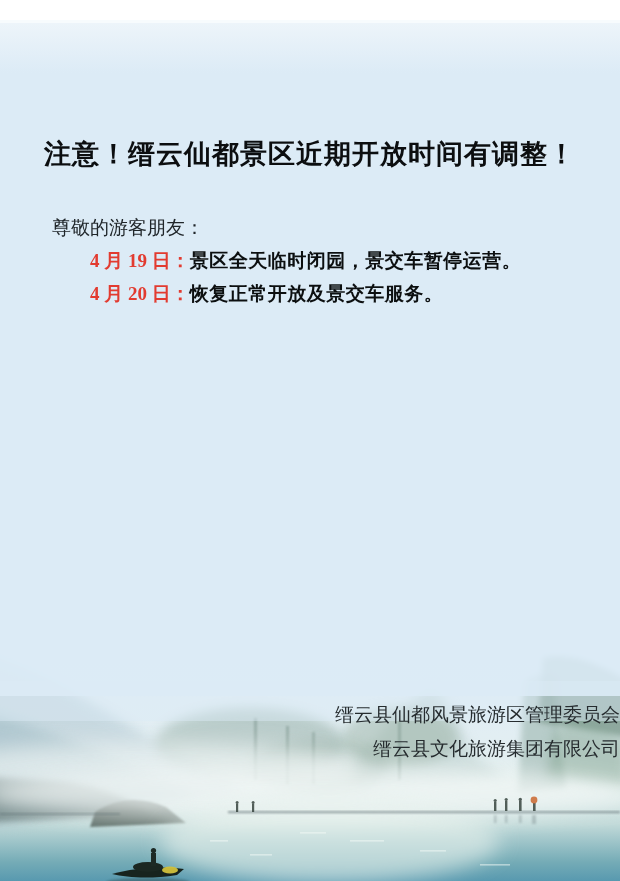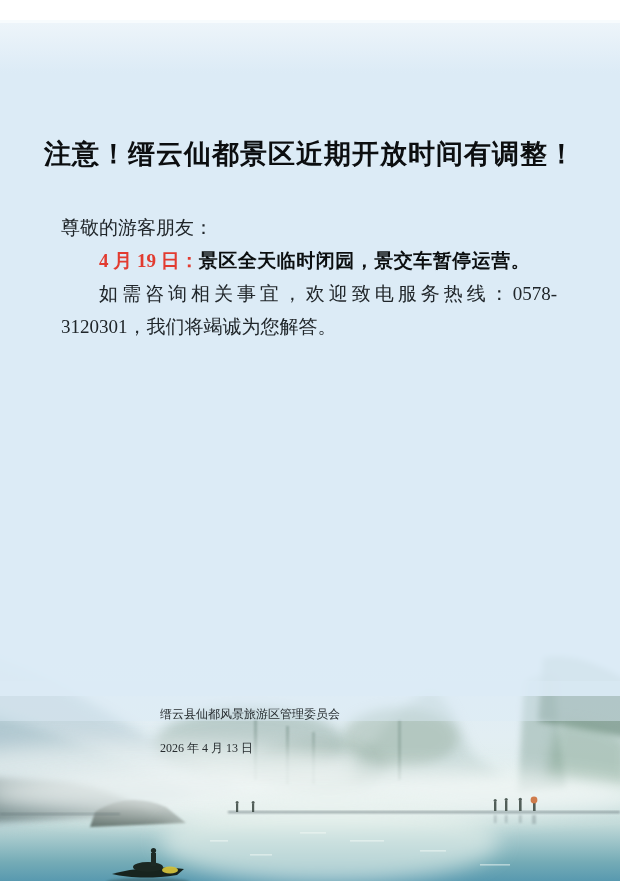--- a/index.html
+++ b/index.html
@@ -39,21 +39,21 @@
     margin: 0;
     text-align: center;
     font-size: 27px;
     font-weight: 700;
     letter-spacing: 1px;
     color: #0c0e10;
   }
   .body-text {
     position: absolute;
     top: 191px;
-    left: 61px;
+    left: 52px;
     width: 496px;
     font-size: 19px;
     line-height: 33px;
     color: #20262a;
     text-align: justify;
     text-justify: inter-character;
   }
   .body-text p { margin: 0; }
   .para { text-indent: 2em; }
   .schedule-line { text-indent: 2em; }
@@ -65,22 +65,22 @@
     font-family: Liberation Sans, sans-serif;
     font-weight: 700;
     color: #0c0f10;
     letter-spacing: 0.5px;
   }
   .signature {
     position: absolute;
     top: 678px;
     left: 160px;
     width: 460px;
-    text-align: left;
-    font-size: 12px;
+    text-align: right;
+    font-size: 19px;
     line-height: 33.5px;
     color: #262c2f;
   }
   .signature p { margin: 0; }
 </style>
 </head>
 <body>
 
 <div class="page">
 
@@ -188,23 +188,23 @@
 
   <div class="content">
 
     <h1 class="title">注意！缙云仙都景区近期开放时间有调整！</h1>
 
     <div class="body-text">
       <p class="salutation">尊敬的游客朋友：</p>
 
       <p class="schedule-line"><span class="date-red">4 月 19 日：</span><span class="schedule-detail">景区全天临时闭园，景交车暂停运营。</span></p>
 
-
-      <p class="para">如需咨询相关事宜，欢迎致电服务热线：0578-3120301，我们将竭诚为您解答。</p>
+      <p class="schedule-line"><span class="date-red">4 月 20 日：</span><span class="schedule-detail">恢复正常开放及景交车服务。</span></p>
+
     </div>
 
     <div class="signature">
       <p>缙云县仙都风景旅游区管理委员会</p>
-      <p>2026 年 4 月 13 日</p>
+      <p>缙云县文化旅游集团有限公司</p>
     </div>
 
   </div>
 </div>
 
 </body></html>

